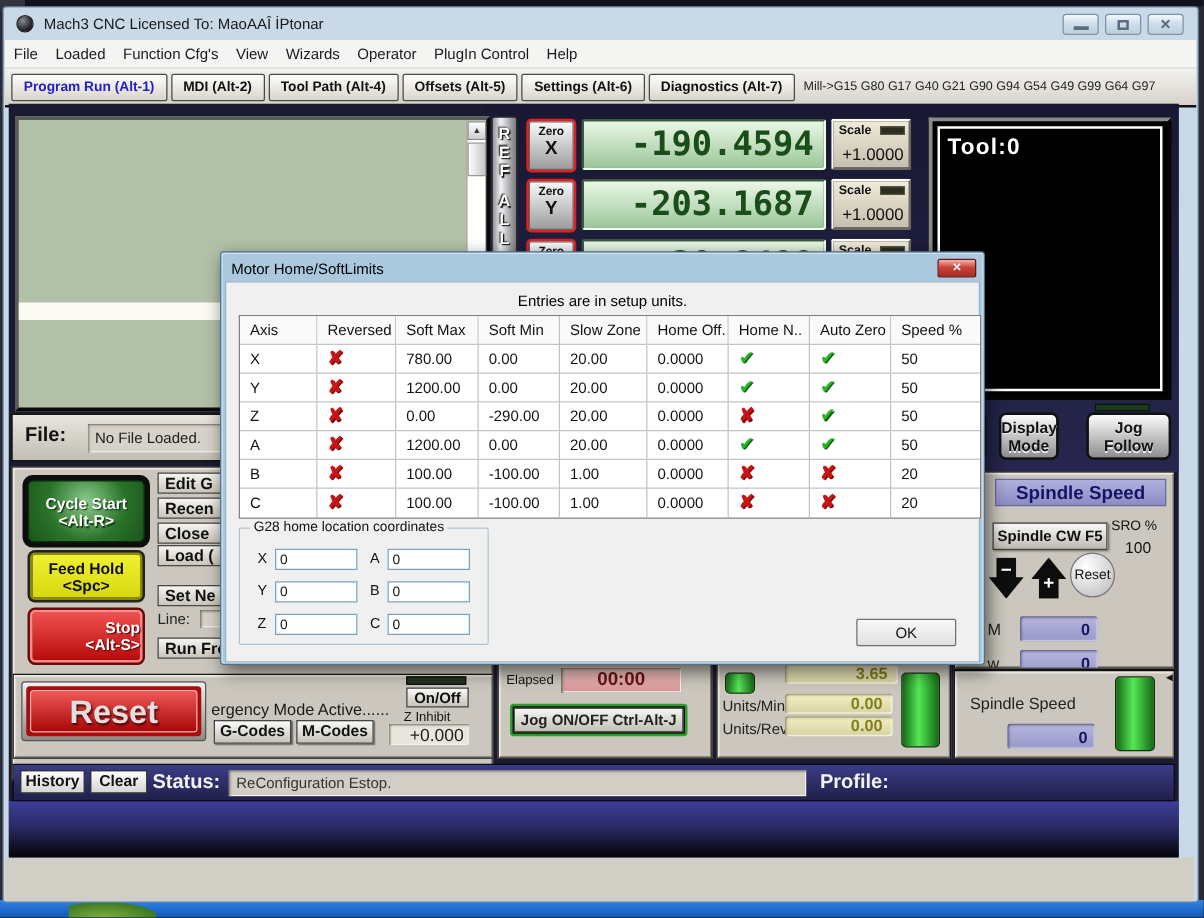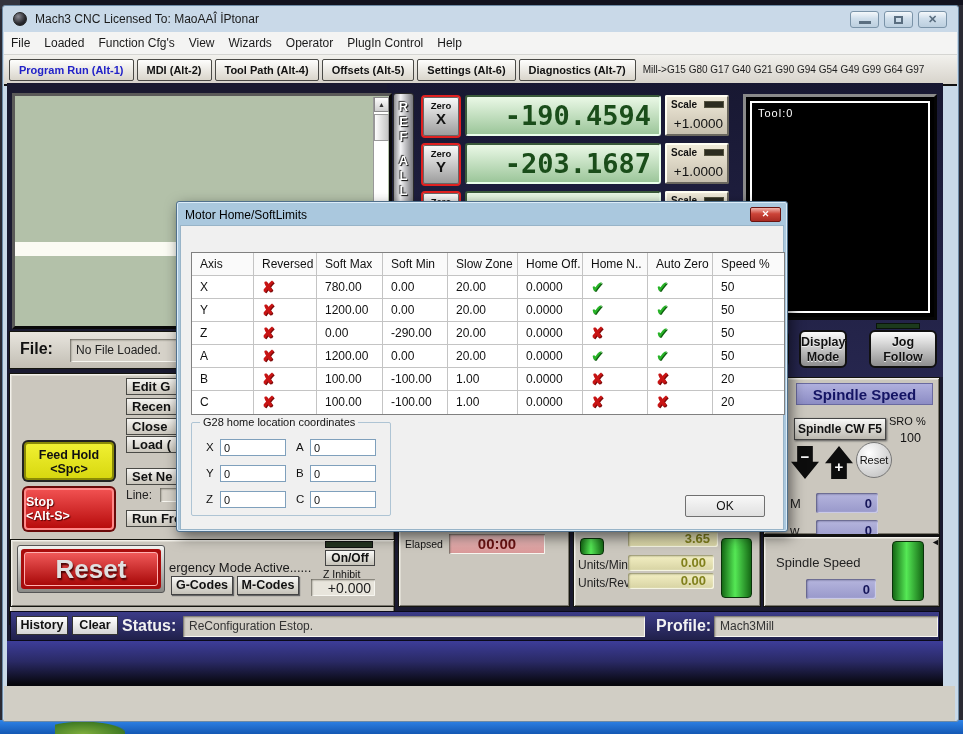--- a/index.html
+++ b/index.html
@@ -73,21 +73,21 @@
   #control-panel { left:2px; top:290px; width:386px; height:252px; }
   #cycle-frame { left:8px; top:6px; width:102px; height:58px; background:#0d0d0d; border-radius:8px; padding:4px; }
   #cycle-start { width:100%; height:100%; border-radius:5px; border:1px solid #0a2a0a;
     background:radial-gradient(circle at 50% 35%, #8ccc8c, #2a742a 55%, #1a541a);
     color:#fff; font-weight:bold; font-size:12.5px; text-align:center; padding-top:11px; text-shadow:1px 1px 1px #0a300a; }
   #feed-frame { left:12px; top:66px; width:94px; height:42px; background:#222; border-radius:6px; padding:2px; }
   #feed-hold { width:100%; height:100%; border-radius:4px; background:linear-gradient(180deg,#f0f032,#d8d810);
     border:2px solid #8a8a06; color:#111; font-weight:bold; font-size:12.5px; text-align:center; padding-top:4px; }
   #stop-frame { left:12px; top:112px; width:94px; height:46px; background:#6a0a0a; border-radius:6px; padding:2px; }
   #stop-btn { width:100%; height:100%; border-radius:4px; background:linear-gradient(180deg,#f05050,#b80c0c);
-    border:2px solid #ff8a8a; color:#fff; font-weight:bold; font-size:12.5px; text-align:left; padding-top:5px;
+    border:2px solid #ff8a8a; color:#fff; font-weight:bold; font-size:12.5px; text-align:right; padding-top:5px;
     text-shadow:1px 1px 1px #500; }
   .side-btn { left:116px; width:120px; height:17px; background:linear-gradient(180deg,#f6f5f2,#c9c5bb);
     border:1px solid #4a4a46; font-size:13px; font-weight:bold; color:#111; padding-left:5px; line-height:15px; }
   #line-label { left:116px; top:114px; font-size:12px; color:#222; }
   #line-field { left:150px; top:114px; width:62px; height:14px; background:#d6d2c9; }
 
   
   #ref-all { left:386px; top:10px; width:21px; height:226px; border:1px solid #2a2a2a; border-radius:3px;
     background:linear-gradient(90deg,#8e8e92,#f2f2f4 35%,#77777c); text-align:center; padding-top:5px; }
   #ref-all span { display:block; color:#fff; font-weight:bold; font-size:13px; line-height:15px;
@@ -104,21 +104,21 @@
   .scale-box { left:658px; width:64px; height:41px; border-radius:2px;
     background:linear-gradient(180deg,#f0ead9,#c6bfae); border:2px solid; border-color:#fffef2 #6a675e #6a675e #fffef2; }
   .scale-label { position:absolute; left:4px; top:2px; font-size:10px; font-weight:bold; color:#111; }
   .scale-led { position:absolute; right:3px; top:4px; width:20px; height:7px; background:#2c2c20; border:1px solid #55533f; }
   .scale-value { position:absolute; right:4px; bottom:3px; font-size:13.5px; color:#111; }
 
   
   #tool-frame { left:736px; top:11px; width:194px; height:226px; background:#000; padding:4px;
     border:3px solid; border-color:#8a8a8a #050505 #050505 #8a8a8a; }
   #tool-inner { width:100%; height:100%; border:2px solid #fff; background:#000; position:relative; }
-  #tool-label { position:absolute; left:6px; top:4px; color:#fff; font-weight:normal; font-size:11px; letter-spacing:1px;text-align:right; }
+  #tool-label { position:absolute; left:6px; top:4px; color:#fff; font-weight:bold; font-size:18px; letter-spacing:1px;text-align:right; }
 
   
   #jog-led { left:869px; top:240px; width:44px; height:6px; background:#1c3a1c; border:1px solid #0a140a; }
   .mode-btn { top:247px; height:38px; background:linear-gradient(180deg,#fcfcfc,#8e8e8e);
     border:2px solid #111; border-radius:6px; text-align:center; font-size:12.5px; font-weight:bold;
     color:#111; padding-top:3px; line-height:15px; text-shadow:0 1px 0 #eee; }
   #partial-btn { left:742px; width:40px; }
   #display-mode { left:792px; width:48px; }
   #jog-follow { left:862px; width:68px; }
 
@@ -272,20 +272,26 @@
       <div class="abs" id="gcode-scroll-thumb"></div>
     </div>
   </div>
 
   <div class="abs" id="file-bar">
     <div class="abs" id="file-label">File:</div>
     <div class="abs bevel-in" id="file-field">No File Loaded.</div>
   </div>
 
   <div class="abs panel bevel-out" id="control-panel">
+    <div class="abs" id="cycle-frame">
+      <div id="cycle-start">
+        <div>Cycle Start</div>
+          <div>&lt;Alt-R&gt;</div>
+      </div>
+    </div>
     <div class="abs" id="feed-frame">
       <div id="feed-hold">
         <div>Feed Hold</div>
           <div>&lt;Spc&gt;</div>
       </div>
     </div>
     <div class="abs" id="stop-frame">
       <div id="stop-btn">
         <div>Stop</div>
           <div>&lt;Alt-S&gt;</div>
@@ -393,51 +399,54 @@
     <div class="abs gm-btn" id="m-codes">M-Codes</div>
     <div class="abs" id="onoff-led"></div>
     <div class="abs" id="onoff-btn">On/Off</div>
     <div class="abs" id="z-inhibit">Z Inhibit</div>
     <div class="abs bevel-in" id="z-value">+0.000</div>
   </div>
 
   <div class="abs panel bevel-out" id="elapsed-panel">
     <div class="abs" id="elapsed-label">Elapsed</div>
     <div class="abs bevel-in" id="elapsed-display">00:00</div>
+    <div class="abs" id="jog-btn-frame">
+      <div id="jog-btn">Jog ON/OFF Ctrl-Alt-J</div>
+    </div>
   </div>
 
   <div class="abs panel bevel-out" id="feed-panel">
     <div class="abs green-bar" id="feed-block"></div>
     <div class="abs yellow-display" id="feed-top-display">3.65</div>
     <div class="abs" id="units-min-label">Units/Min</div>
     <div class="abs yellow-display" id="units-min-display">0.00</div>
     <div class="abs" id="units-rev-label">Units/Rev</div>
     <div class="abs yellow-display" id="units-rev-display">0.00</div>
     <div class="abs green-bar" id="feed-bar"></div>
   </div>
   <div class="abs" id="splitter-handle">◄</div>
 
   <div class="abs" id="status-bar">
     <div class="abs status-btn" id="history-btn">History</div>
     <div class="abs status-btn" id="clear-btn">Clear</div>
     <div class="abs" id="status-label">Status:</div>
     <div class="abs bevel-in" id="status-field">ReConfiguration Estop.</div>
     <div class="abs" id="profile-label">Profile:</div>
-    <div class="abs bevel-in" id="profile-field">Mach3Mill</div>
   </div>
 </div>
 
 <div class="abs" id="gray-band"></div>
 
 <div class="abs" id="dialog">
   <div id="dlg-title">
     <div id="dlg-title-text">Motor Home/SoftLimits</div>
     <div id="dlg-close">✕</div>
   </div>
   <div id="dlg-body">
+    <div id="dlg-subtitle">Entries are in setup units.</div>
     <div id="limits-table">
         <div class="tr head">
           <div class="td" style="width: 62px;">Axis</div>
           <div class="td" style="width: 63px;">Reversed</div>
           <div class="td" style="width: 66px;">Soft Max</div>
           <div class="td" style="width: 65px;">Soft Min</div>
           <div class="td" style="width: 70px;">Slow Zone</div>
           <div class="td" style="width: 65px;">Home Off.</div>
           <div class="td" style="width: 65px;">Home N..</div>
           <div class="td" style="width: 65px;">Auto Zero</div>

